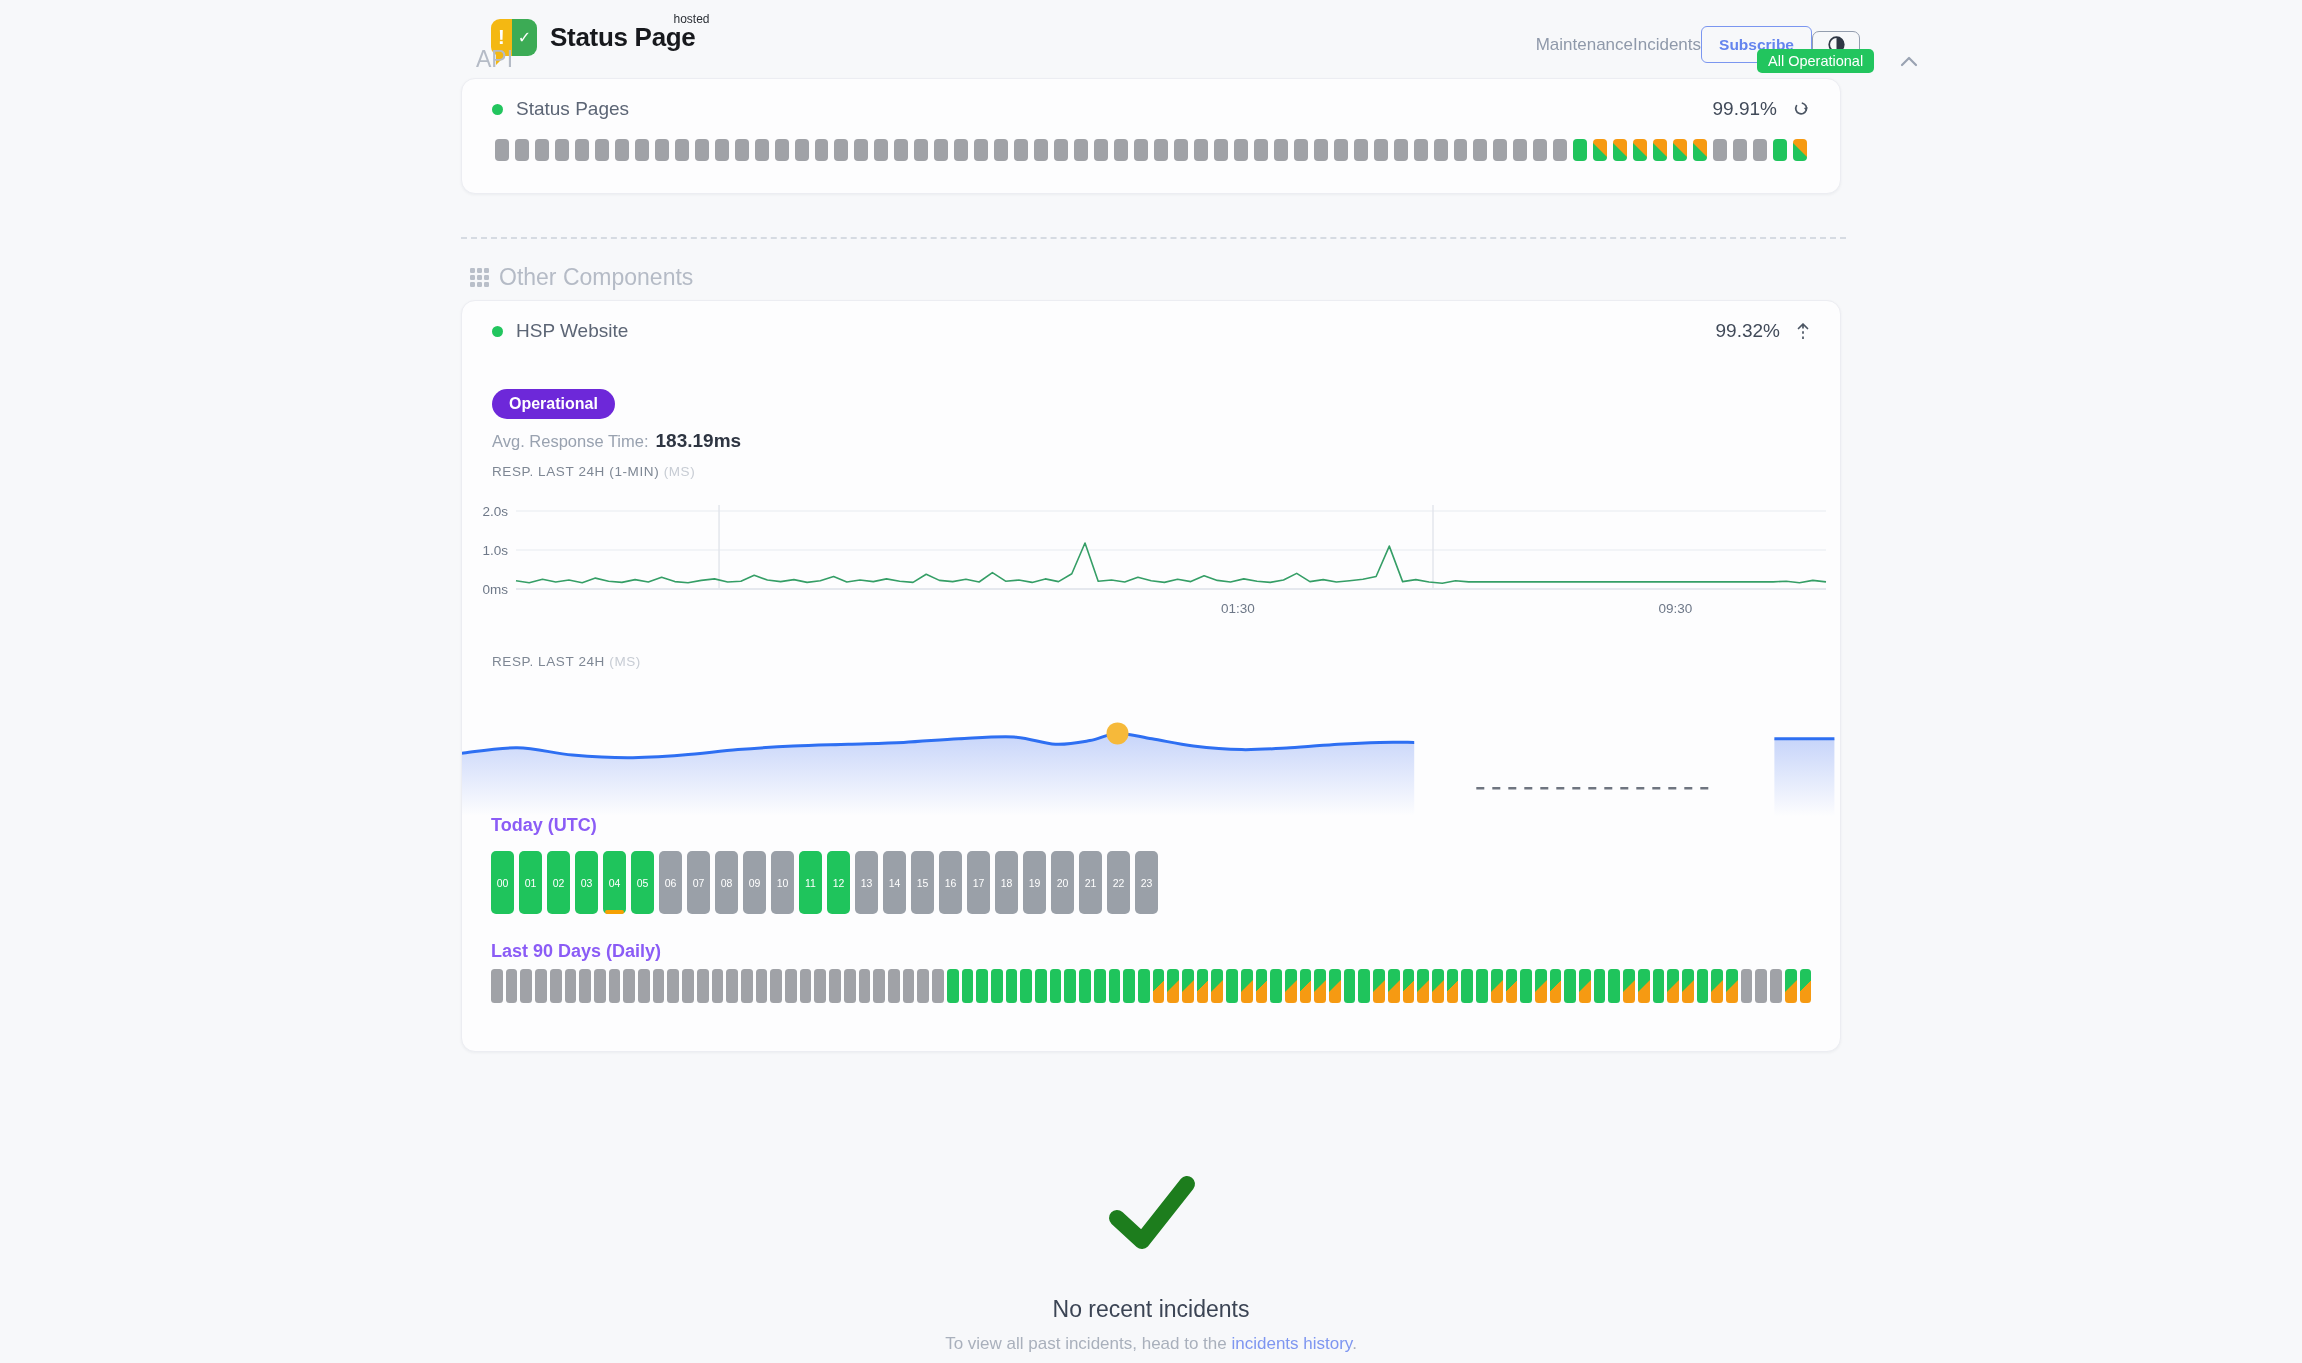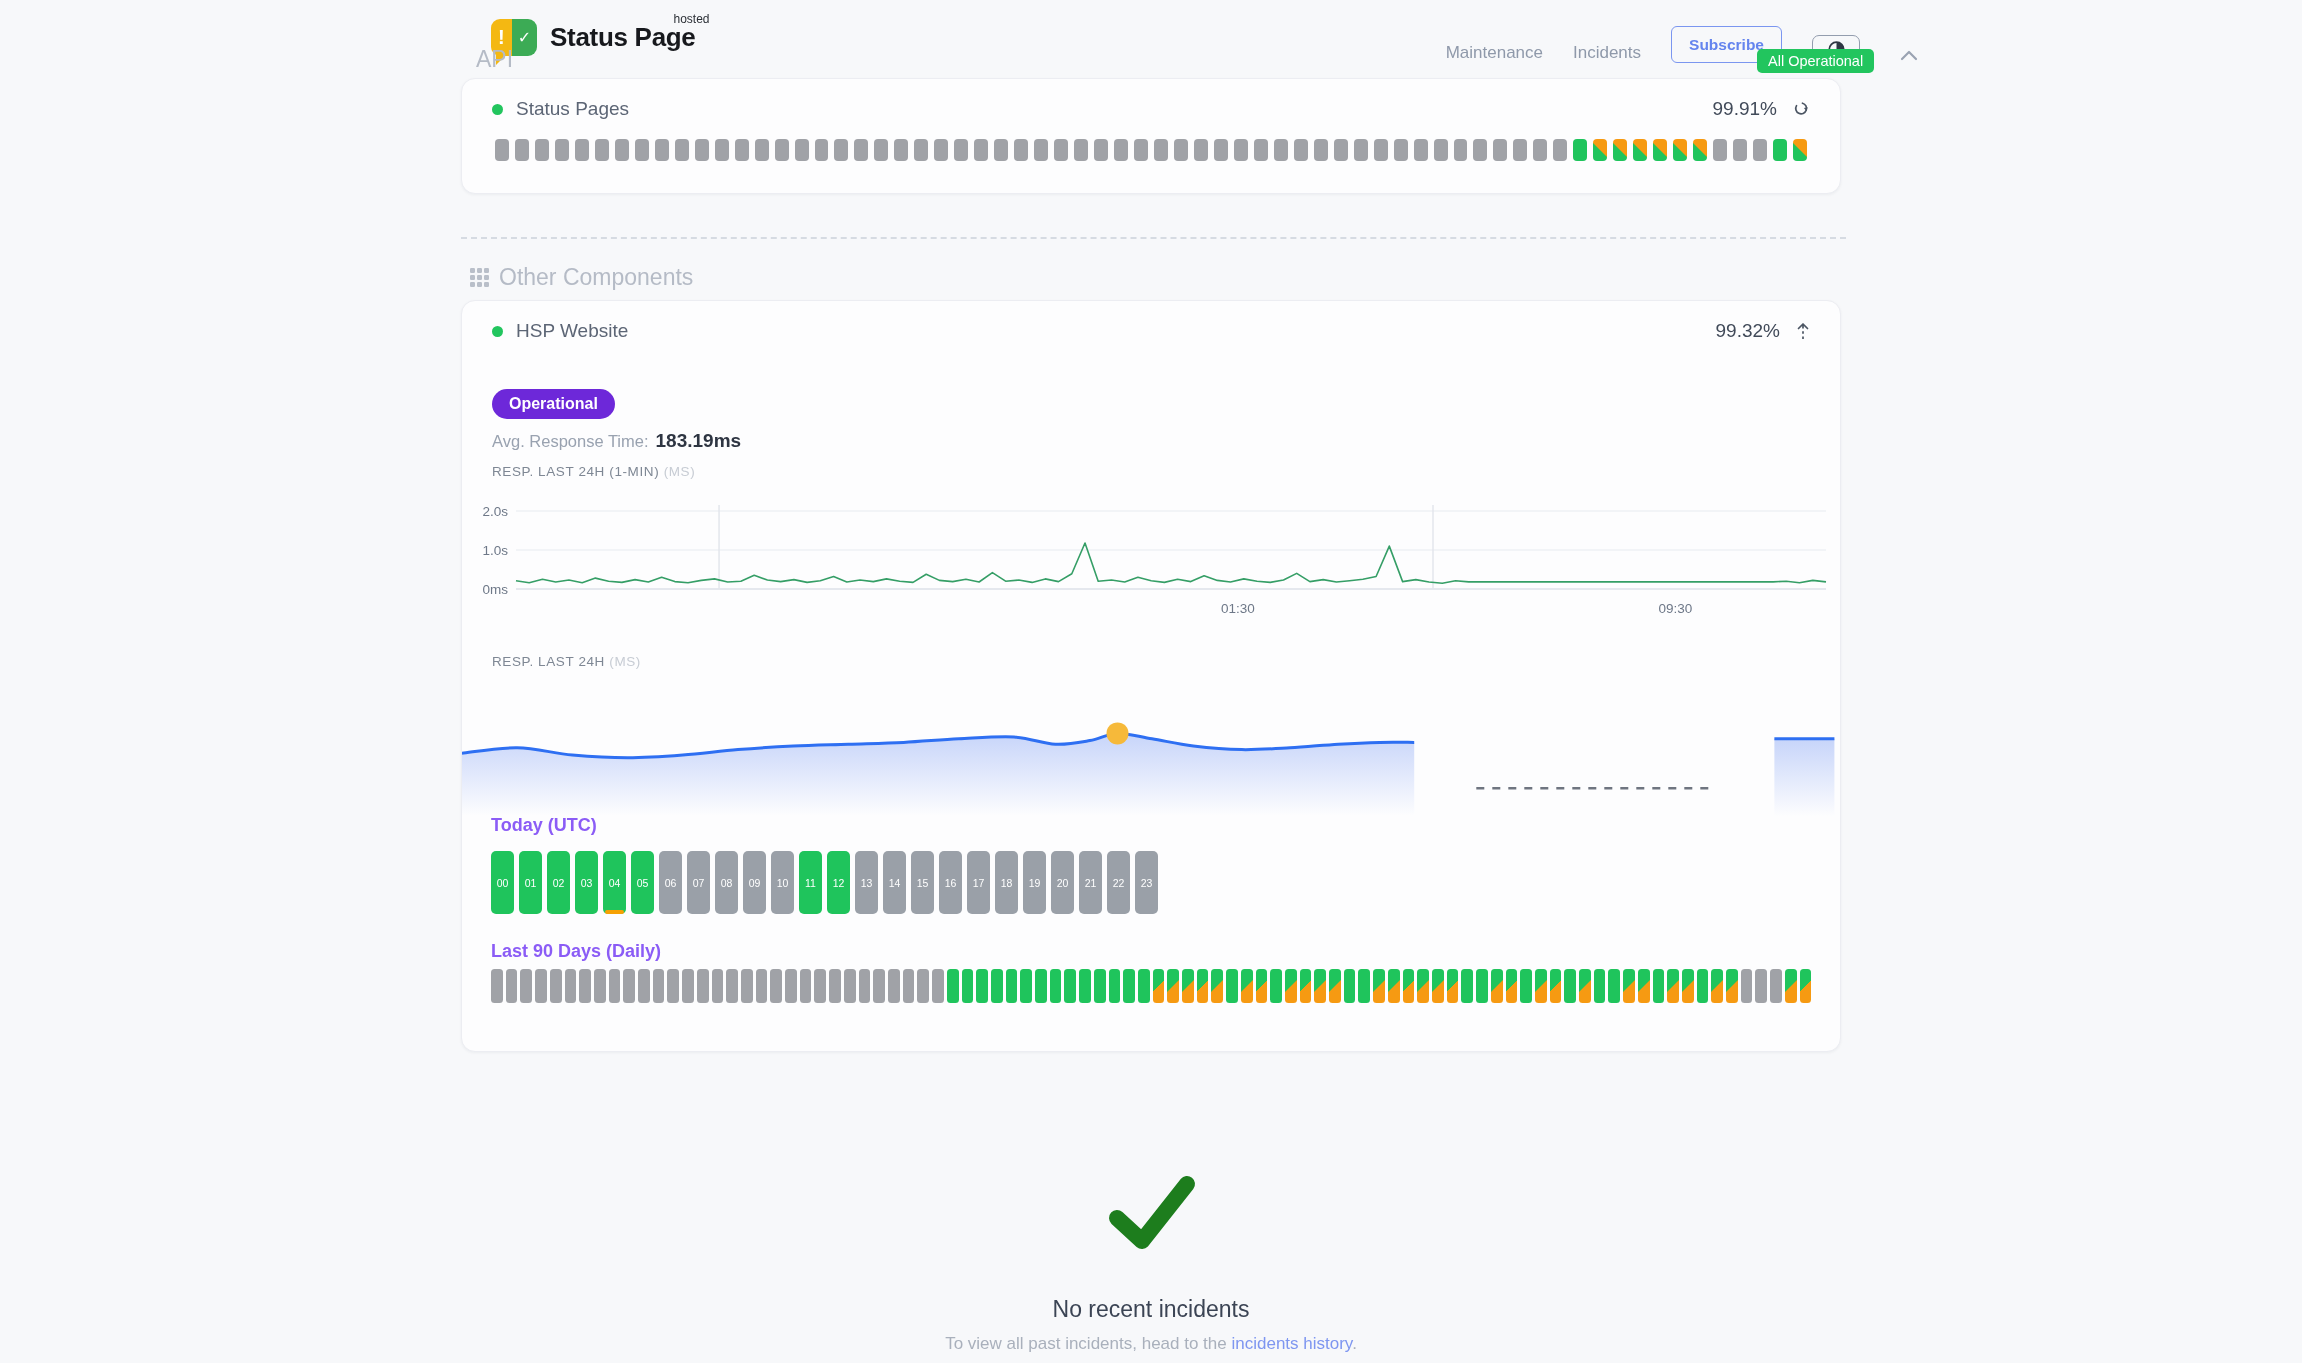--- a/index.html
+++ b/index.html
@@ -11,26 +11,26 @@
   .logo { position:absolute; top:14px; left:491px; display:flex; align-items:flex-start; gap:13px; }
   .logo-icon { position:relative; width:46px; height:37px; margin-top:5px; }
   .logo-body { display:flex; width:46px; height:37px; border-radius:9px; overflow:hidden; }
   .logo-left { flex:0 0 45%; background:#f4b812; color:#fff; font-weight:bold; font-size:20px; display:flex; align-items:center; justify-content:center; }
   .logo-right { flex:1; background:#3cab55; color:#fff; font-weight:bold; font-size:16px; display:flex; align-items:center; justify-content:center; }
   .logo-tail { position:absolute; left:5px; bottom:-9px; width:0; height:0; border-top:10px solid #f4b812; border-right:10px solid transparent; }
   .logo-textwrap { position:relative; margin-top:8px; }
   .logo-title { font-size:26px; font-weight:bold; color:#17191d; letter-spacing:-0.3px; }
   .logo-sup { position:absolute; top:-10px; right:-14px; font-size:12px; color:#2c3036; }
 
-  .nav { position:absolute; top:26px; right:442px; display:flex; align-items:flex-end; gap:30px; }
+  .nav { position:absolute; top:26px; right:442px; display:flex; align-items:center; }
   .nav-link { font-size:17px; color:#8f99aa; cursor:pointer; }
   .btn-subscribe { font-size:15.5px; color:#6484ee; border:1.5px solid #7b96f0; border-radius:6px; padding:0 17px; height:37px; background:transparent; display:flex; align-items:center; cursor:pointer;font-weight:bold; }
   .btn-toggle { width:48px; height:28px; border:1.5px solid #939dae; border-radius:7px; background:transparent; display:flex; align-items:center; justify-content:center; cursor:pointer; }
 
-  .status-row { position:absolute; top:49px; left:1757px; display:flex; align-items:flex-start; gap:25px; }
+  .status-row { position:absolute; top:49px; left:1757px; display:flex; align-items:center; gap:25px; }
   .badge-all { background:#22c55e; color:#fff; font-size:14.5px; padding:4px 11px; border-radius:5px; }
 
   
   .section-title { font-size:23px; color:#b5bbc6; }
   #api-title { position:absolute; top:46px; left:476px; }
   #other-title { position:absolute; top:264px; left:470px; display:flex; align-items:center; gap:10px; }
 
   
   .card { position:absolute; left:461px; width:1380px; background:#fdfdfe; border:1px solid #ecedf2; border-radius:14px; box-shadow:0 1px 3px rgba(20,30,55,0.05); }
   #card-api { top:78px; height:116px; }

